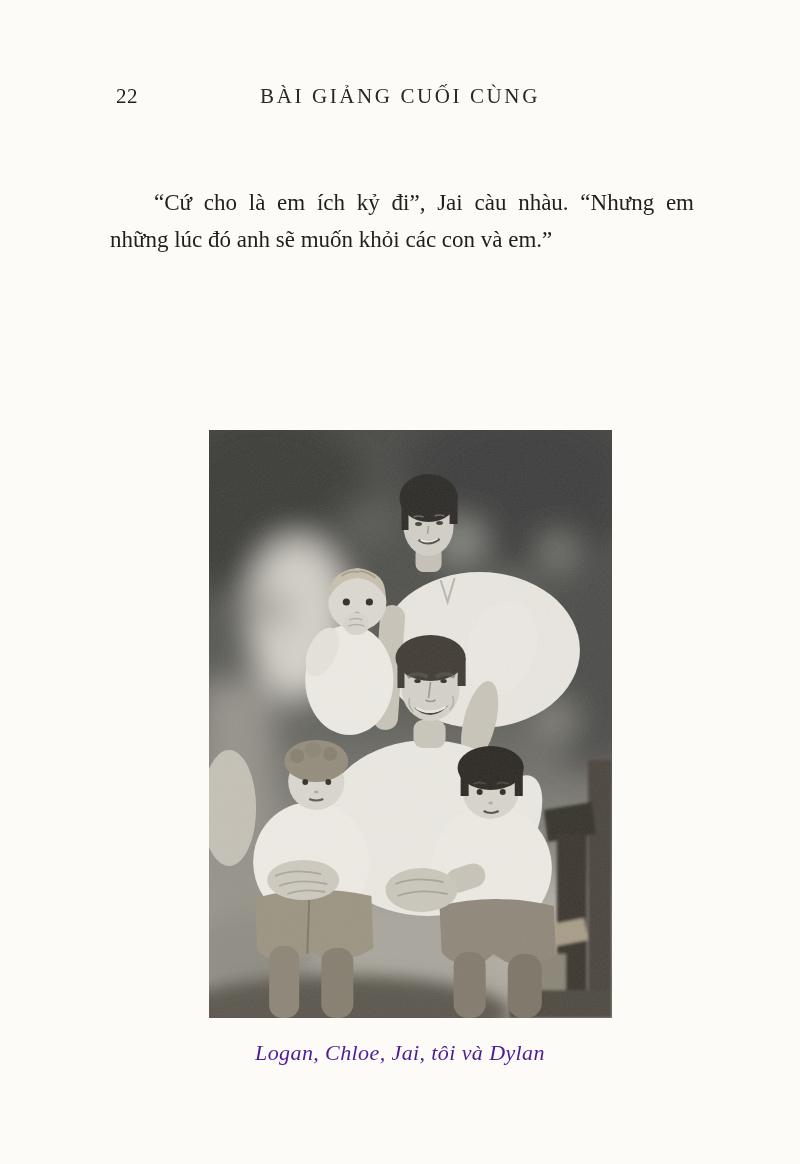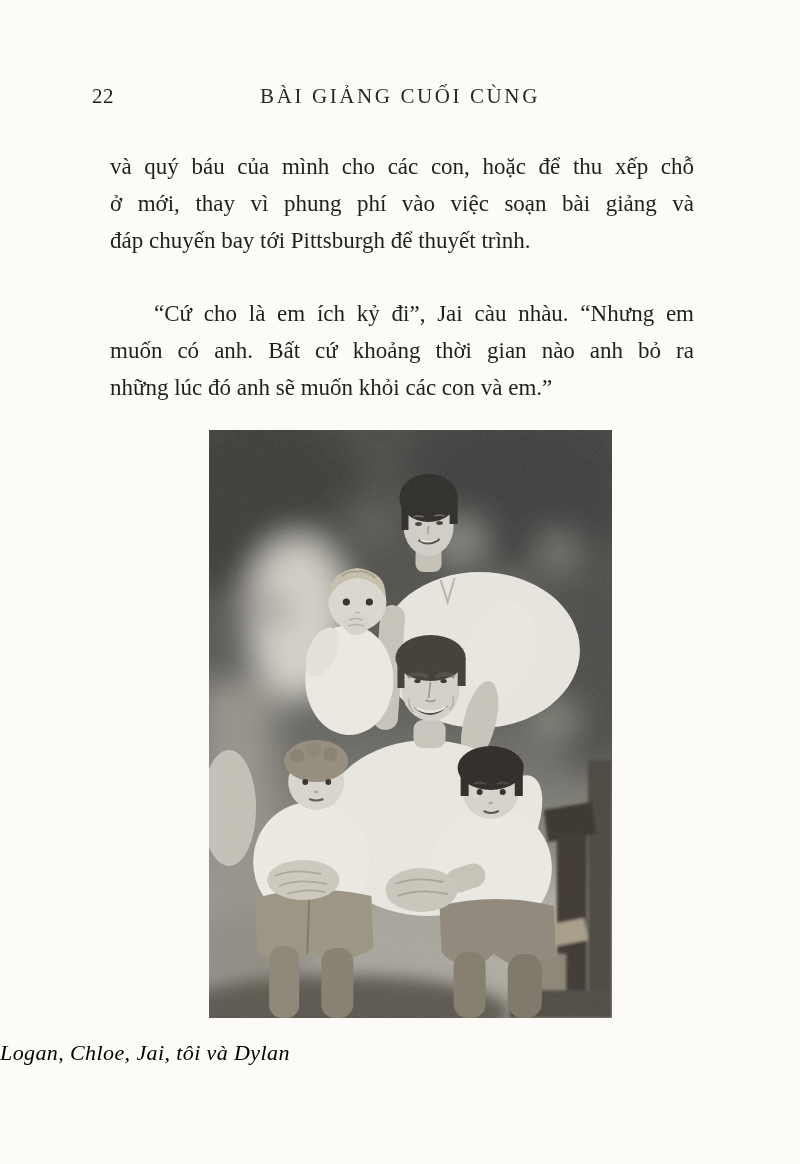--- a/index.html
+++ b/index.html
@@ -4,21 +4,21 @@
 <style>
   html,body{margin:0;padding:0;}
   body{
     width:800px;height:1164px;
     background:#fcfbf8;
     color:#211f1c;
     font-family:"Liberation Serif","DejaVu Serif",serif;
     position:relative;overflow:hidden;
   }
   .page-number{
-    position:absolute;left:92px;top:84px;
+    position:absolute;left:116px;top:84px;
     font-size:21px;letter-spacing:0.5px;
   }
   .running-header{
     position:absolute;left:0;top:84px;width:800px;
     text-align:center;font-size:21px;letter-spacing:2.6px;
     color:#2a2825;
   }
   .body-text{
     position:absolute;left:110px;top:148px;width:584px;
     font-size:23px;line-height:37px;
@@ -27,39 +27,33 @@
   .tline.last{text-align-last:auto;}
   .para2{margin-top:6px;}
   .para2 .first{text-indent:44px;margin-top:36px;}
   .photo-frame{
     position:absolute;left:209px;top:430px;width:403px;height:588px;
     background:#6c6a64;
   }
   .photo-frame svg{display:block;width:100%;height:100%;}
   .photo-caption{
     position:absolute;left:0;top:1040px;width:800px;
-    font-style:italic;font-size:22px;
-    letter-spacing:0.4px;color:#000000;
+    text-align:center;font-style:italic;font-size:22px;
+    letter-spacing:0.4px;color:#4c1d95;
   }
 </style>
 </head>
 <body>
 
 <div class="page-number">22</div>
 <div class="running-header">BÀI GIẢNG CUỐI CÙNG</div>
 
 <div class="body-text">
-  <div class="para1">
-    <div class="tline">và quý báu của mình cho các con, hoặc để thu xếp chỗ</div>
-    <div class="tline">ở mới, thay vì phung phí vào việc soạn bài giảng và</div>
-    <div class="tline last">đáp chuyến bay tới Pittsburgh để thuyết trình.</div>
-  </div>
   <div class="para2">
     <div class="tline first">“Cứ cho là em ích kỷ đi”, Jai càu nhàu. “Nhưng em</div>
-    <div class="tline">muốn có anh. Bất cứ khoảng thời gian nào anh bỏ ra</div>
     <div class="tline last">những lúc đó anh sẽ muốn khỏi các con và em.”</div>
   </div>
 </div>
 
 <div class="photo-frame" role="img" aria-label="Ảnh đen trắng: gia đình năm người — mẹ bế em bé, bố ngồi trên ghế gỗ cùng hai cậu con trai">
   <svg viewBox="0 0 402 588" preserveAspectRatio="none">
     <defs>
       <linearGradient id="bgG" x1="0" y1="0" x2="0" y2="1">
         <stop offset="0" stop-color="#4a4a47"></stop>
         <stop offset="0.45" stop-color="#595955"></stop>

